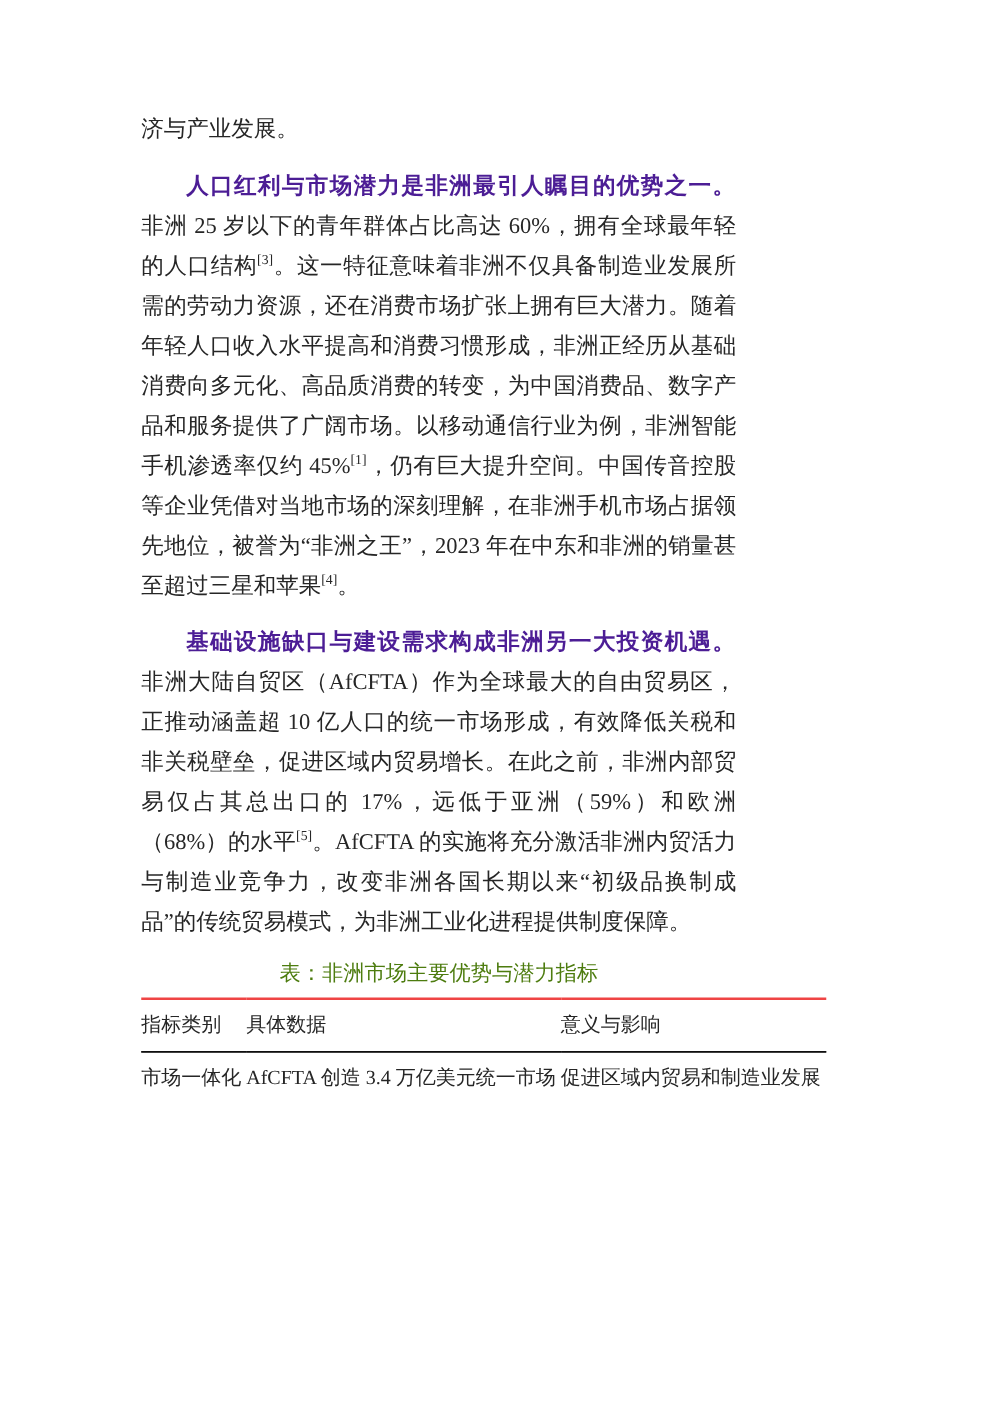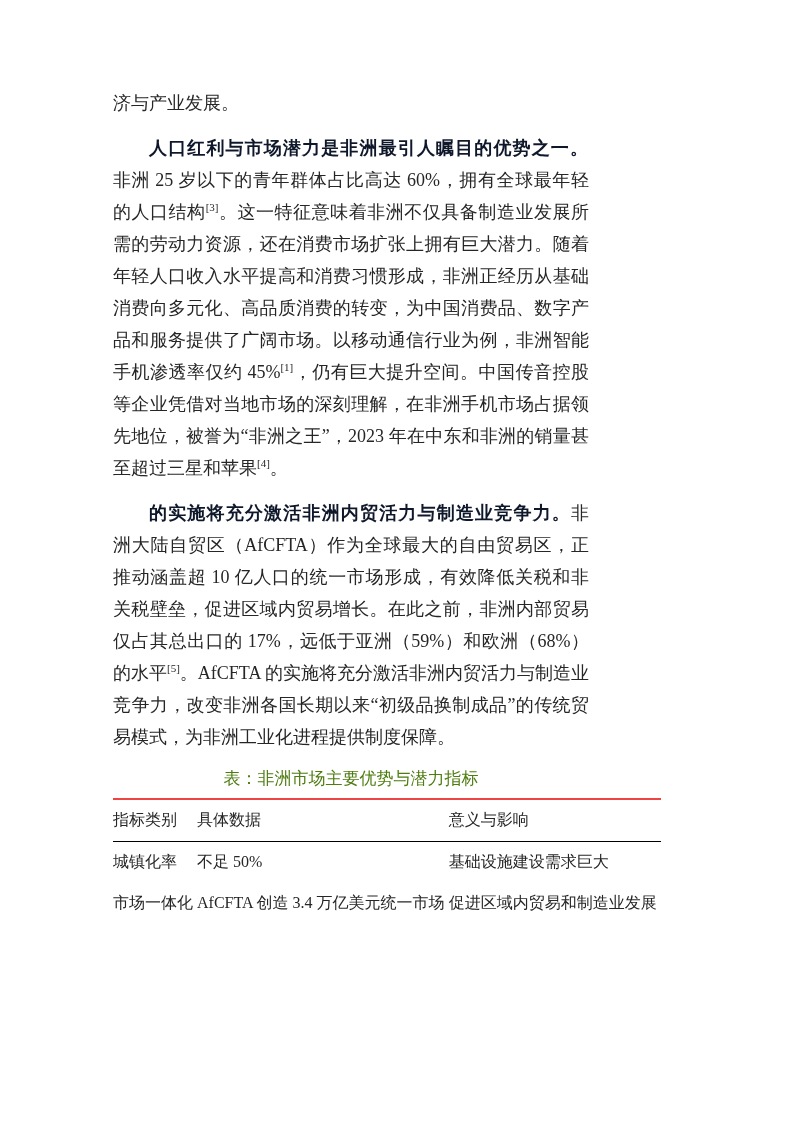--- a/index.html
+++ b/index.html
@@ -26,21 +26,21 @@
     line-height: 32px;
     text-align: justify;
     margin: 0 0 13px 0;
     text-indent: 2em;
   }
   .para.no-indent {
     text-indent: 0;
   }
   .seg-bold {
     font-weight: 700;
-    color: #0f172a;
+    color: #4c1d95;
     font-family: "Liberation Sans", "DejaVu Sans", sans-serif;
     letter-spacing: 1px;
     margin-top: 44px;
   }
   sup.ref {
     font-size: 11px;
     line-height: 0;
     vertical-align: super;
   }
   .table-caption {
@@ -73,40 +73,35 @@
 </style>
 </head>
 <body>
 
 <div class="page">
 
   <p class="para no-indent"><span>济与产业发展。</span></p>
 
   <p class="para"><span class="seg-bold">人口红利与市场潜力是非洲最引人瞩目的优势之一。</span><span>非洲 25 岁以下的青年群体占比高达 60%，拥有全球最年轻的人口结构</span><sup class="ref">[3]</sup><span>。这一特征意味着非洲不仅具备制造业发展所需的劳动力资源，还在消费市场扩张上拥有巨大潜力。随着年轻人口收入水平提高和消费习惯形成，非洲正经历从基础消费向多元化、高品质消费的转变，为中国消费品、数字产品和服务提供了广阔市场。以移动通信行业为例，非洲智能手机渗透率仅约 45%</span><sup class="ref">[1]</sup><span>，仍有巨大提升空间。中国传音控股等企业凭借对当地市场的深刻理解，在非洲手机市场占据领先地位，被誉为“非洲之王”，2023 年在中东和非洲的销量甚至超过三星和苹果</span><sup class="ref">[4]</sup><span>。</span></p>
 
-  <p class="para"><span class="seg-bold">的实施将充分激活非洲内贸活力与制造业竞争力。</span><span>非洲大陆自贸区（AfCFTA）作为全球最大的自由贸易区，正推动涵盖超 10 亿人口的统一市场形成，有效降低关税和非关税壁垒，促进区域内贸易增长。在此之前，非洲内部贸易仅占其总出口的 17%，远低于亚洲（59%）和欧洲（68%）的水平</span><sup class="ref">[5]</sup><span>。AfCFTA 的实施将充分激活非洲内贸活力与制造业竞争力，改变非洲各国长期以来“初级品换制成品”的传统贸易模式，为非洲工业化进程提供制度保障。</span></p>
+  <p class="para"><span class="seg-bold">基础设施缺口与建设需求构成非洲另一大投资机遇。</span><span>非洲大陆自贸区（AfCFTA）作为全球最大的自由贸易区，正推动涵盖超 10 亿人口的统一市场形成，有效降低关税和非关税壁垒，促进区域内贸易增长。在此之前，非洲内部贸易仅占其总出口的 17%，远低于亚洲（59%）和欧洲（68%）的水平</span><sup class="ref">[5]</sup><span>。AfCFTA 的实施将充分激活非洲内贸活力与制造业竞争力，改变非洲各国长期以来“初级品换制成品”的传统贸易模式，为非洲工业化进程提供制度保障。</span></p>
 
 
   <div class="table-caption">表：非洲市场主要优势与潜力指标</div>
 
   <table class="indicators">
     <thead>
       <tr>
         <th class="col-category">指标类别</th>
         <th class="col-data">具体数据</th>
         <th>意义与影响</th>
       </tr>
     </thead>
     <tbody>
       <tr>
-        <td class="col-category">城镇化率</td>
-        <td class="col-data">不足 50%</td>
-        <td>基础设施建设需求巨大</td>
-      </tr>
-      <tr>
         <td class="col-category">市场一体化</td>
         <td class="col-data">AfCFTA 创造 3.4 万亿美元统一市场</td>
         <td>促进区域内贸易和制造业发展</td>
       </tr>
     </tbody>
   </table>
 
 </div>
 
 </body></html>

